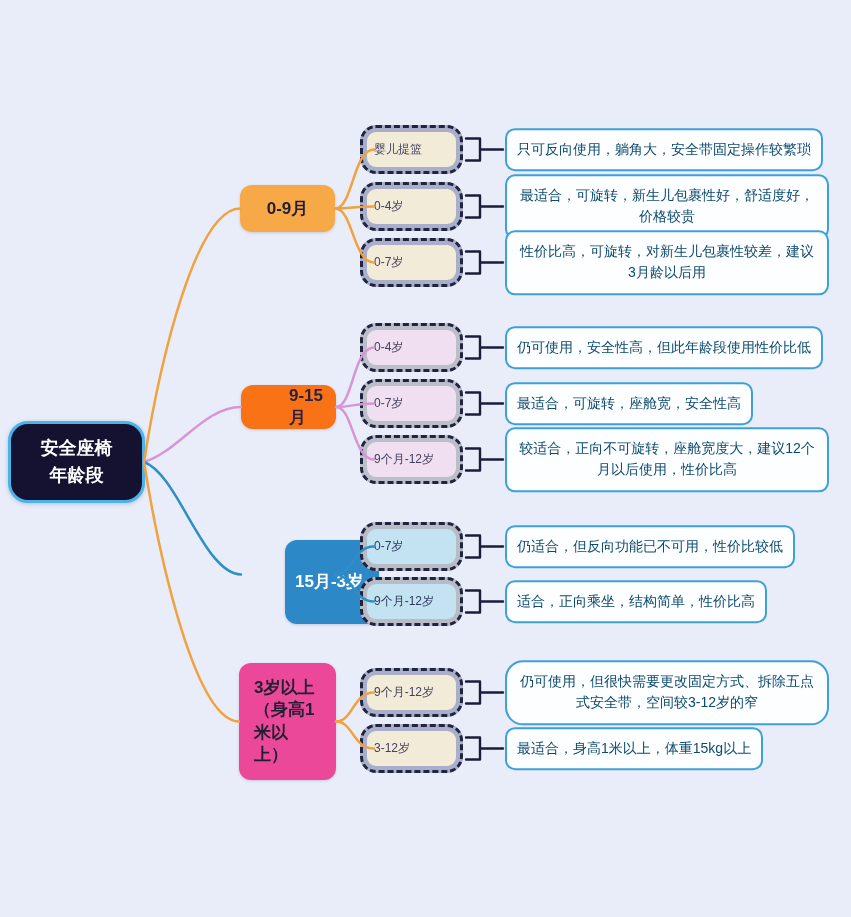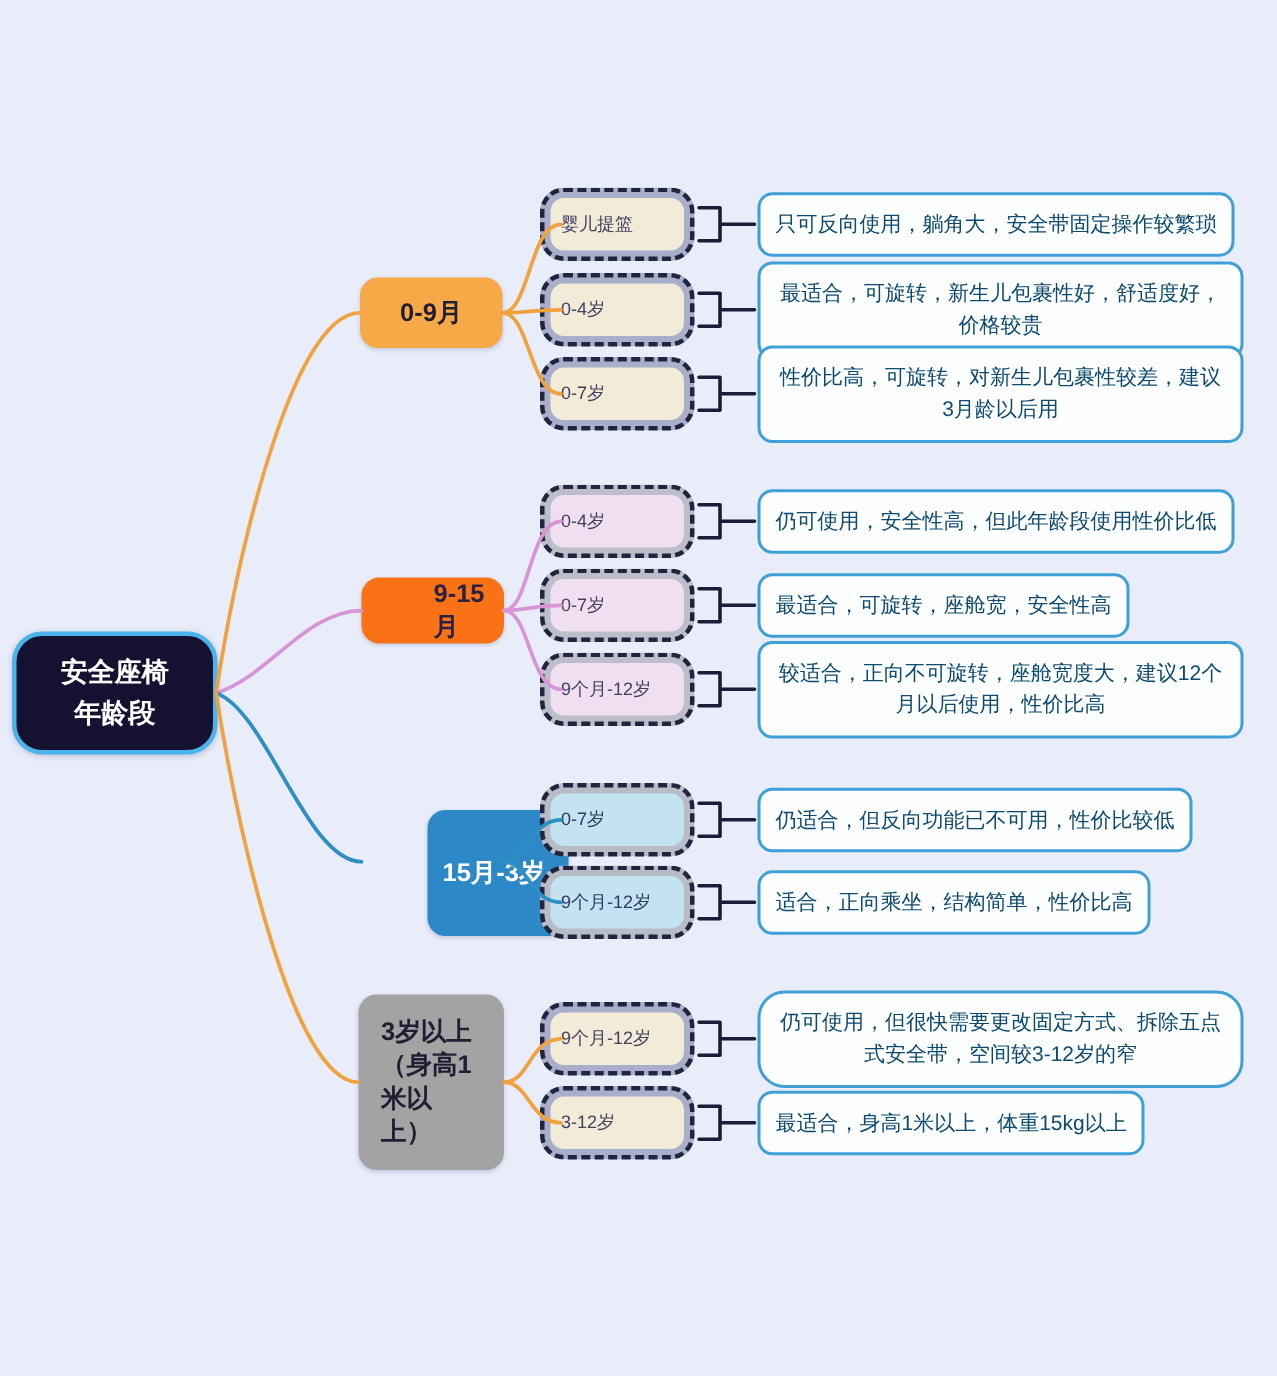--- a/index.html
+++ b/index.html
@@ -26,21 +26,21 @@
   
   .branch{
     border-radius:12px;display:flex;align-items:center;justify-content:center;
     font-weight:bold;font-size:17px;color:#1f1e33;
     box-shadow:0 1px 3px rgba(40,60,120,.2);
   }
   .b1{left:240px;top:185px;width:95px;height:47px;background:#f8a947;}
   .b2{left:241px;top:385px;width:95px;height:44px;background:#f97316;color:#2b2140;padding-left:48px;}
   .b3{left:241px;top:540px;width:94px;height:84px;background:#2d88c8;color:#ffffff;
       justify-content:flex-start;padding:0 10px;line-height:1.35;text-align:left;margin-left:44px;}
-  .b4{left:239px;top:663px;width:97px;height:117px;background:#a3a3a3;
+  .b4{left:239px;top:663px;width:97px;height:117px;background:#ec4899;
       justify-content:flex-start;align-items:center;padding:5px 15px;line-height:1.3;text-align:left;}
 
   
   .cwrap{
     left:360px;width:103px;height:49px;
     border:3px dashed #20243e;border-radius:16px;
   }
   .cwrap .cinner{
     position:absolute;inset:4px;border-radius:9px;
     display:flex;align-items:center;padding-left:7px;

